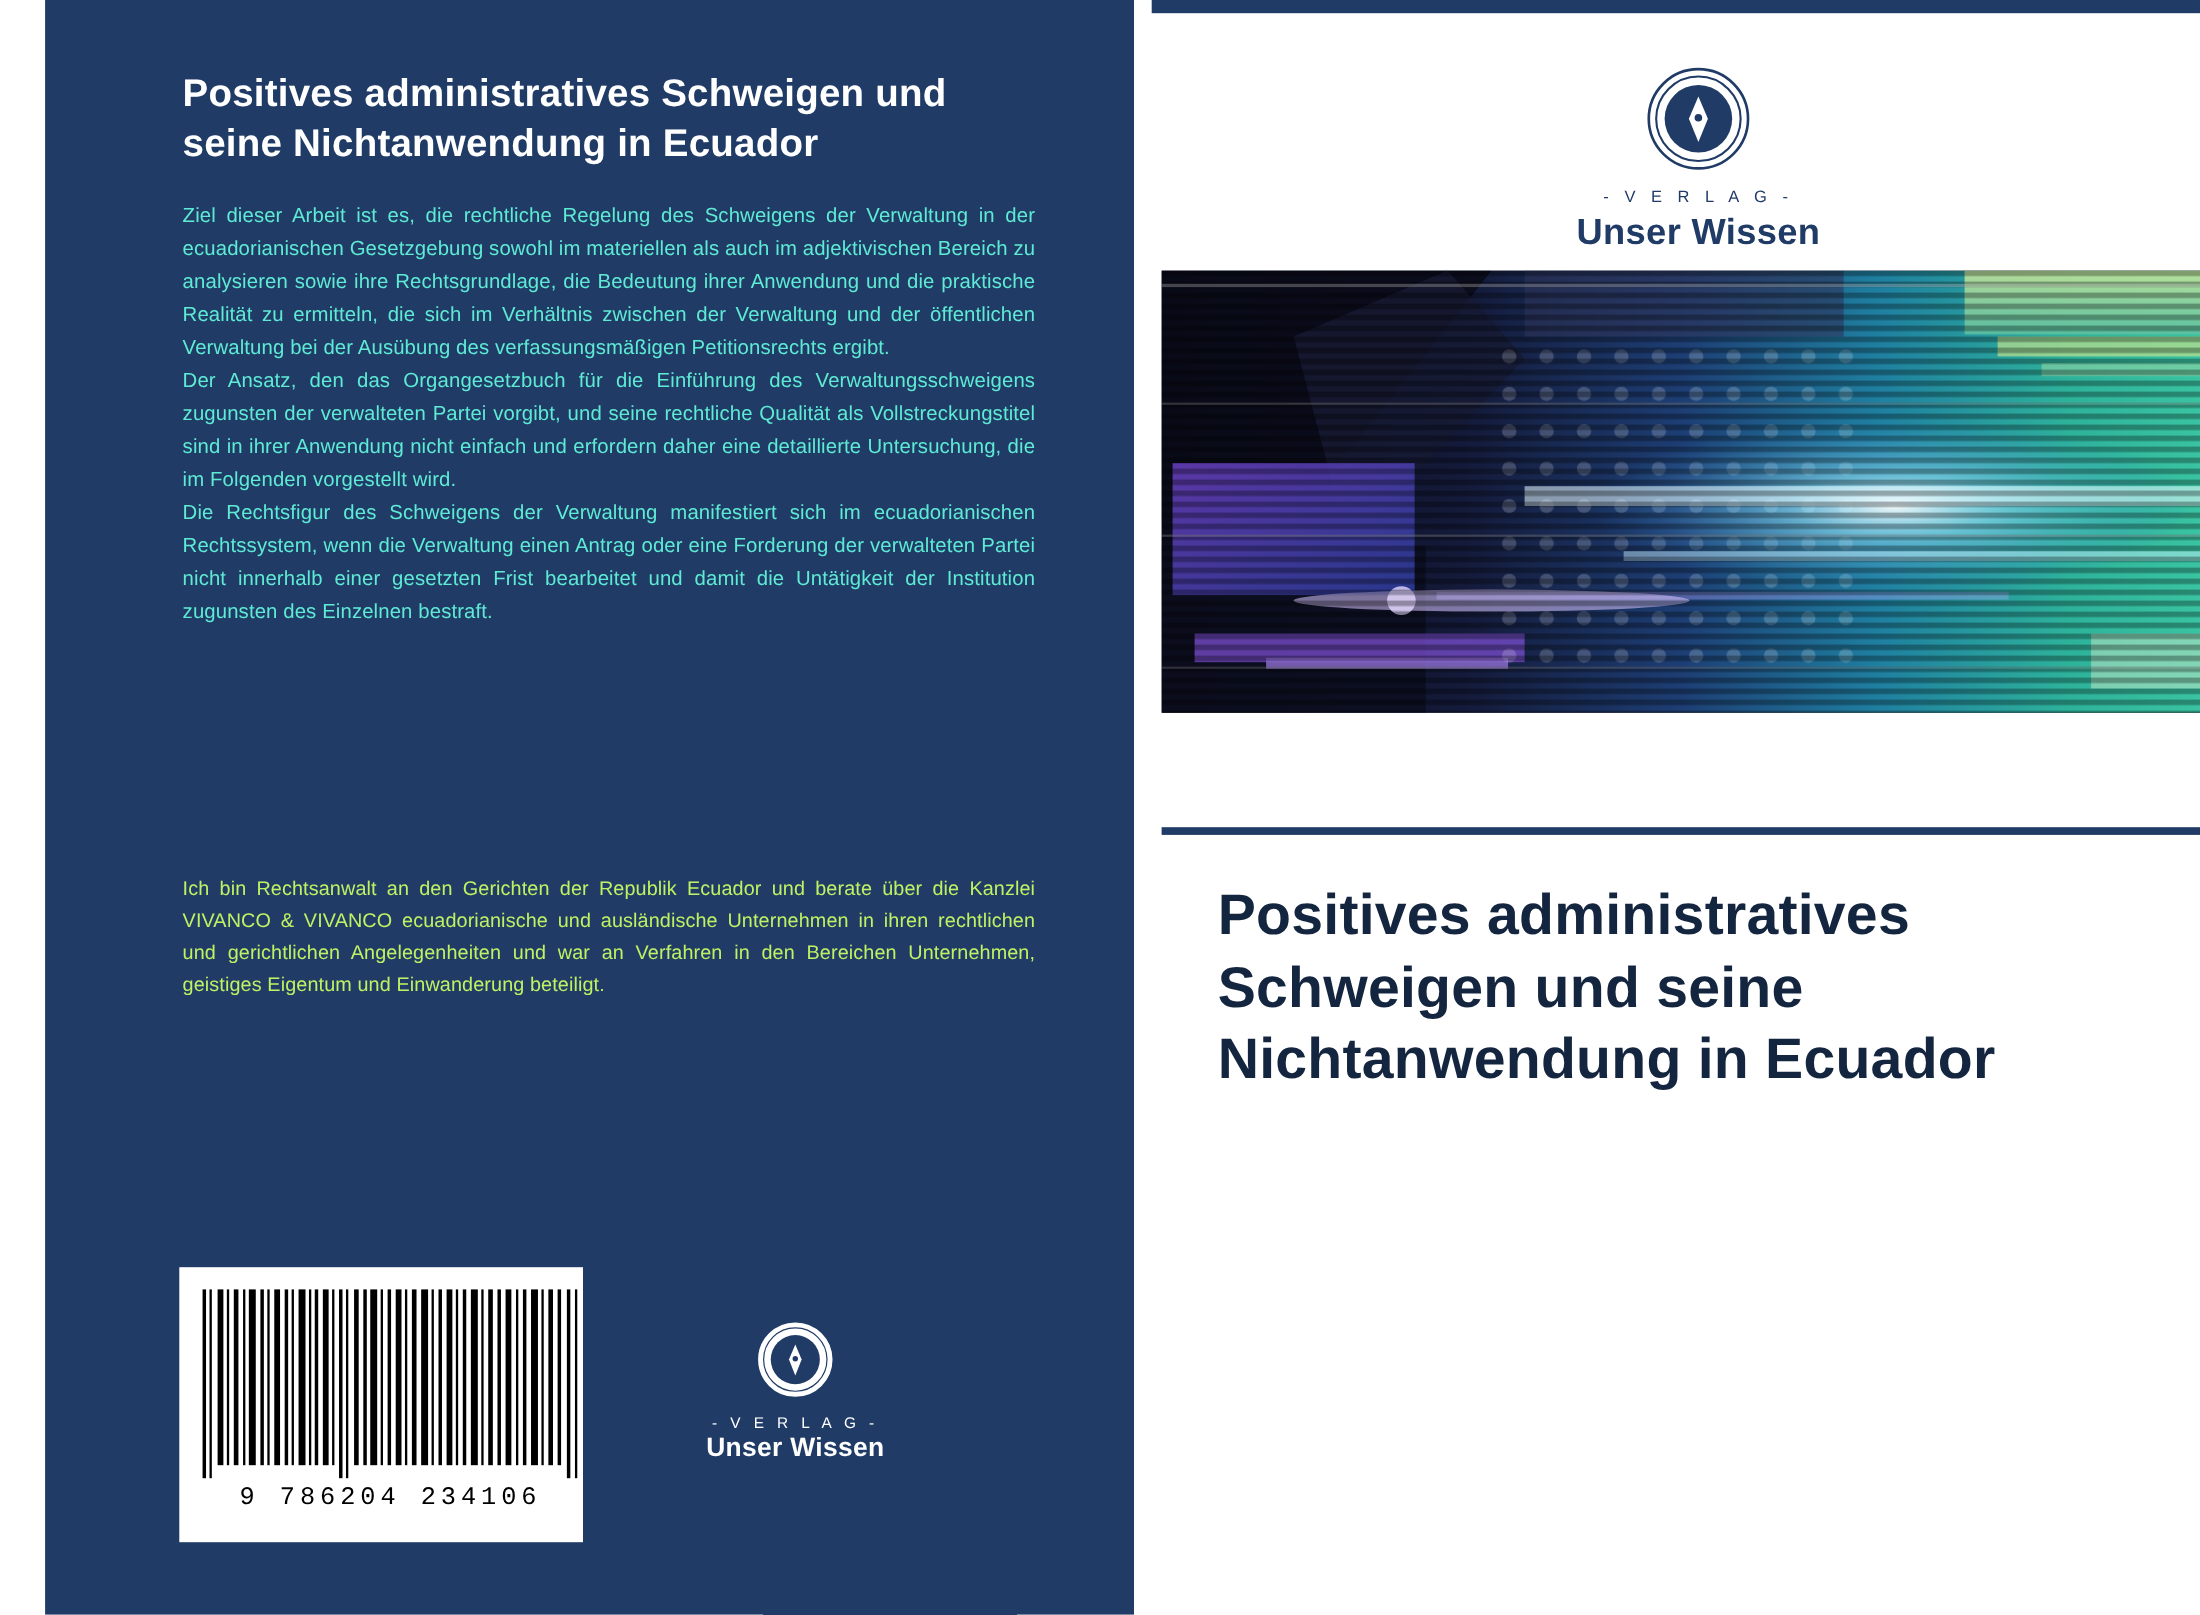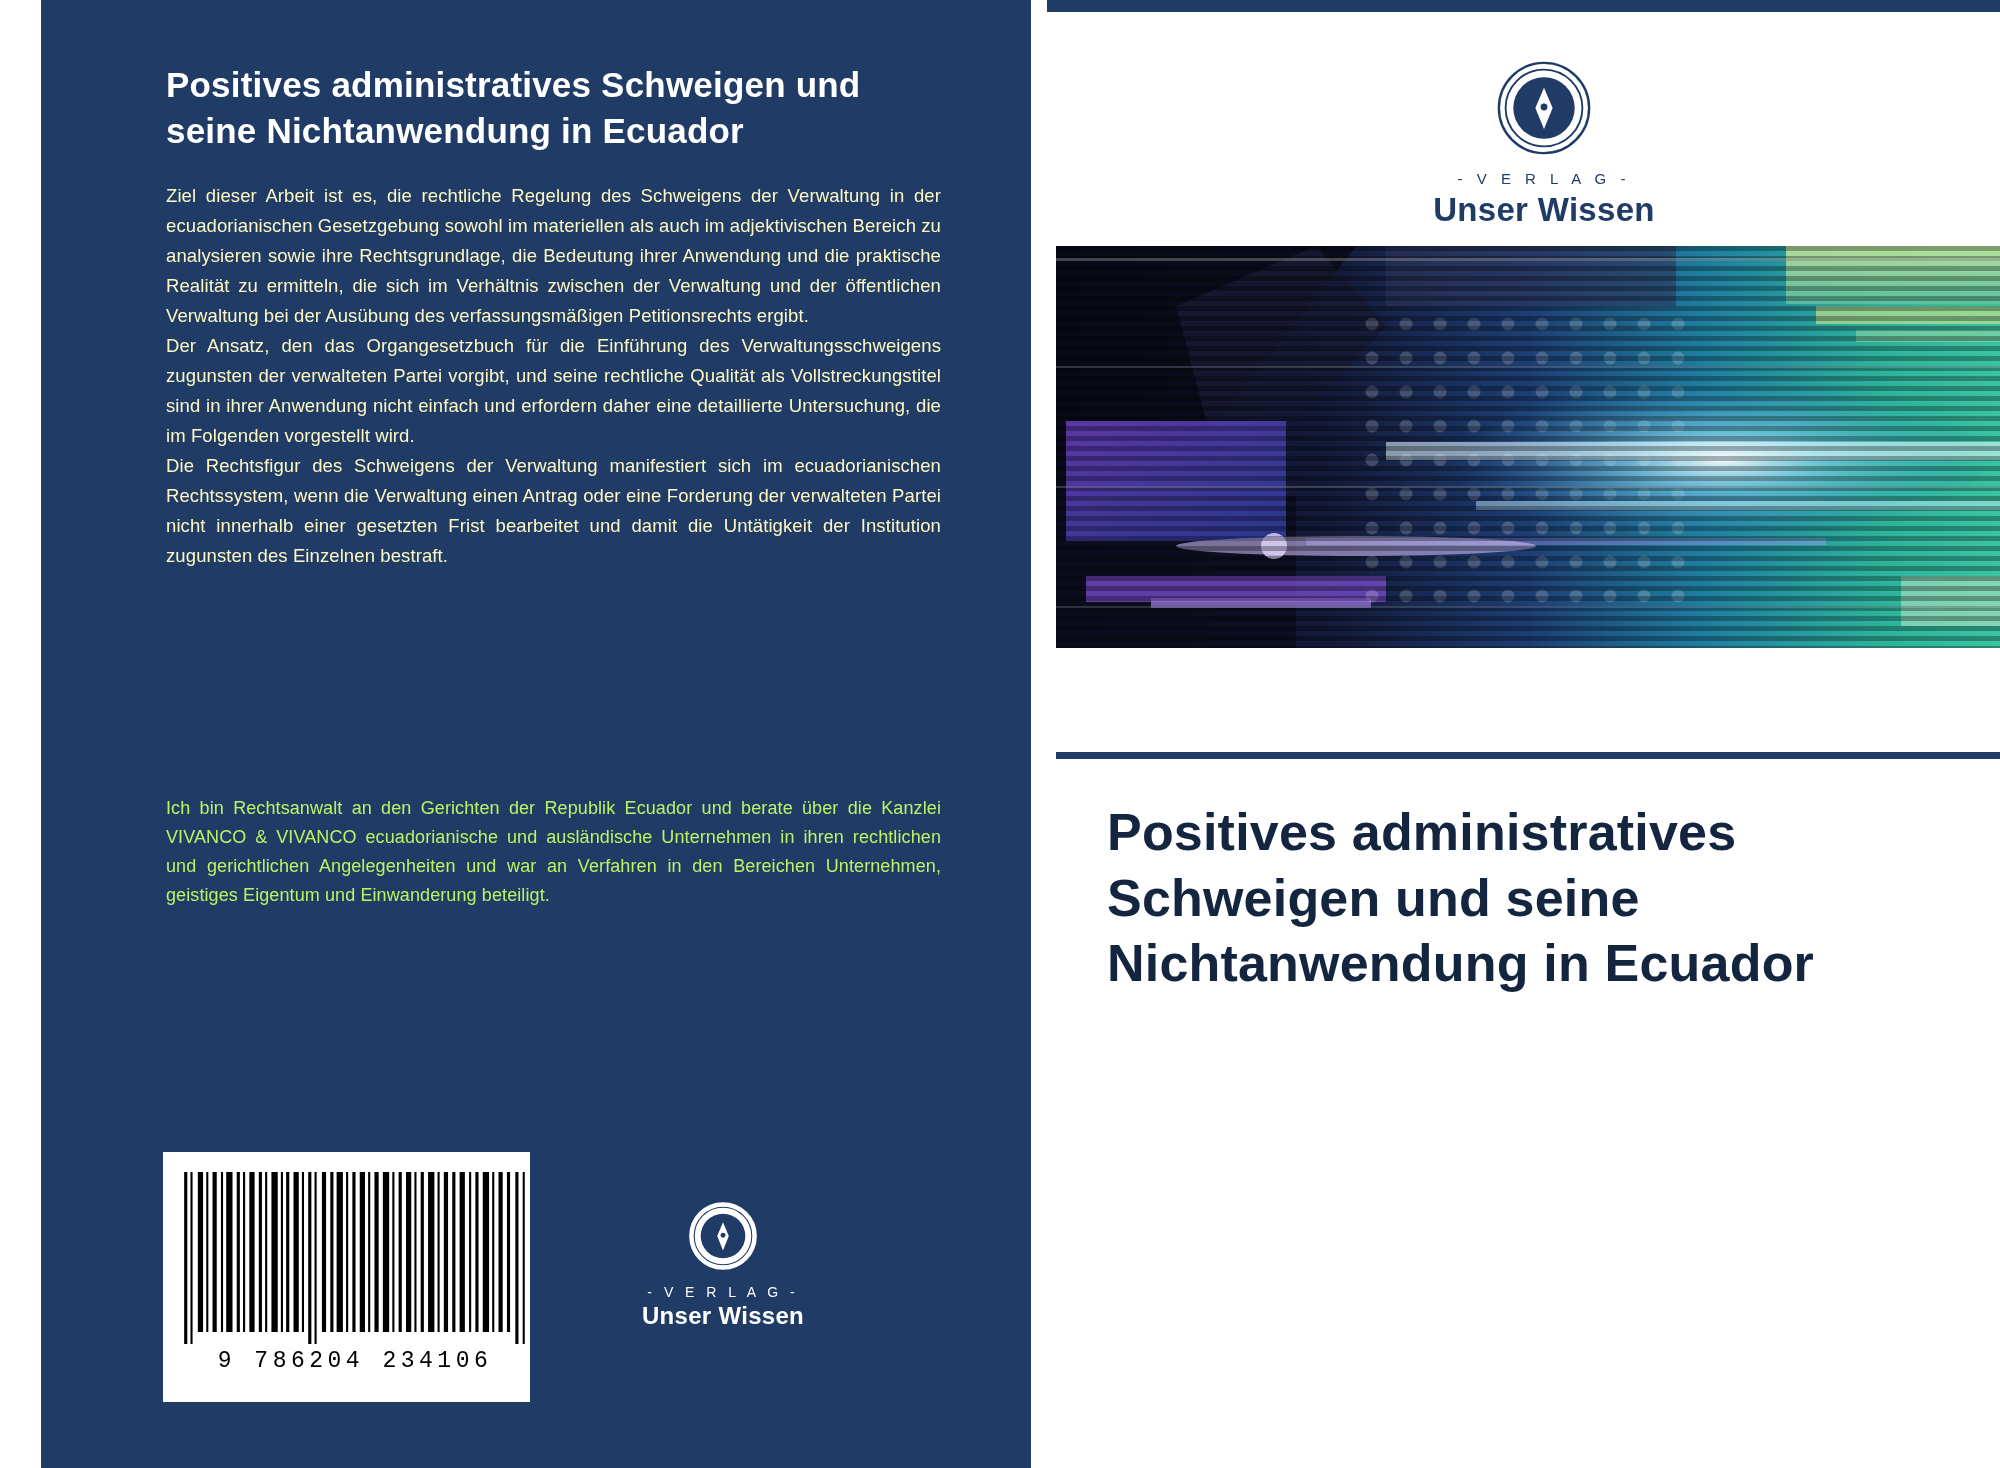--- a/index.html
+++ b/index.html
@@ -39,21 +39,21 @@
   }
   .back-title {
     color: #ffffff;
     font-size: 35px;
     font-weight: bold;
     line-height: 1.30;
     letter-spacing: 0.2px;
     margin: 0 0 28px 0;
   }
   .back-text {
-    color: #fef9c3;
+    color: #5eead4;
     font-size: 18.5px;
     line-height: 1.62;
     text-align: justify;
     margin: 0;
     letter-spacing: 0.1px;
   }
   .back-text p { margin: 0; }
   .back-bio {
     position: absolute;
     left: 125px;

